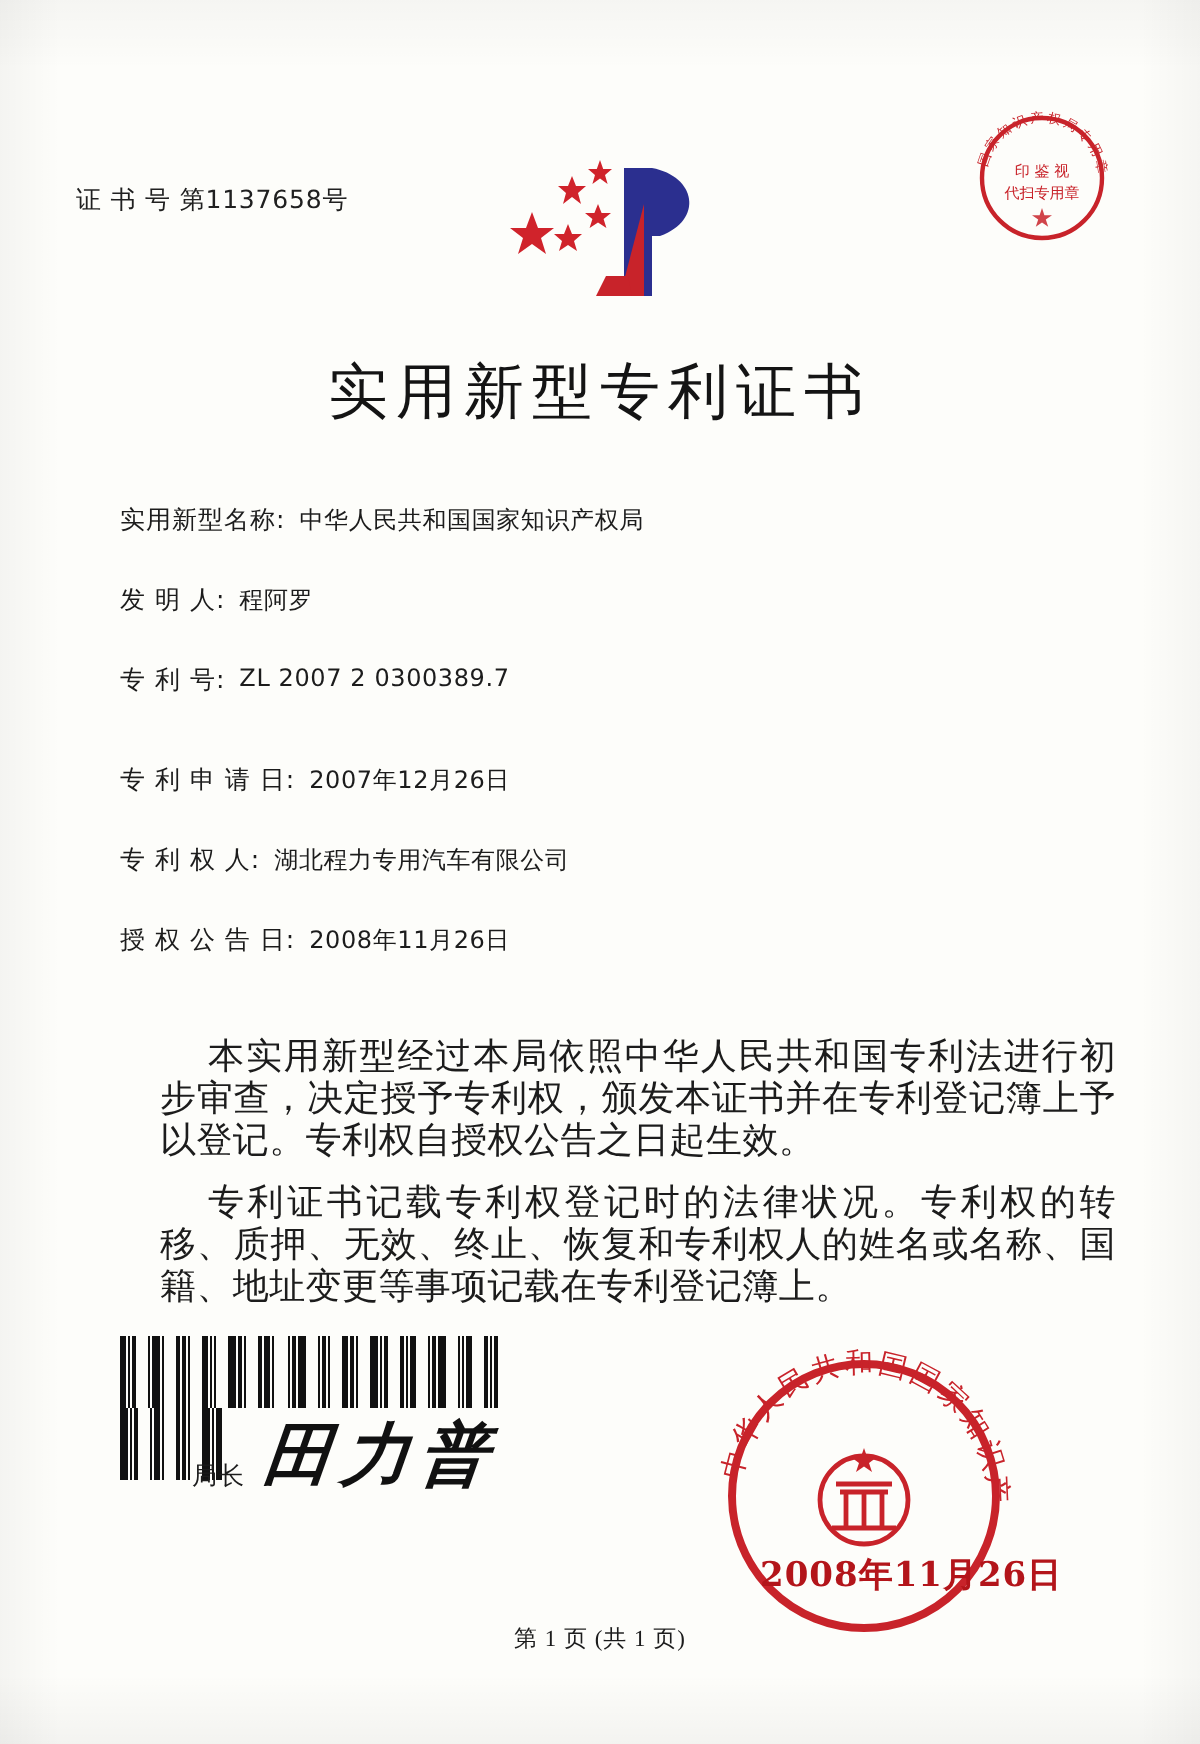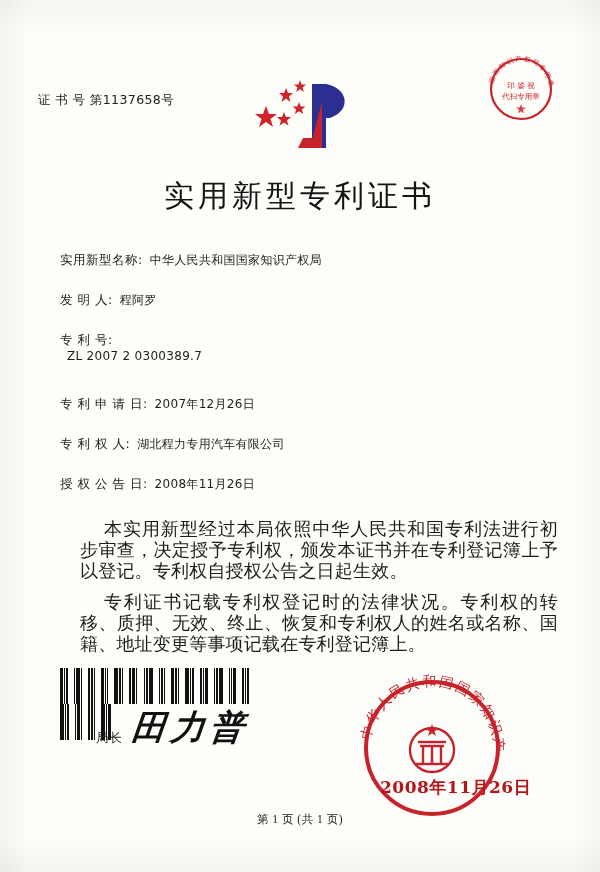--- a/index.html
+++ b/index.html
@@ -91,21 +91,21 @@
     white-space: nowrap;
     font-size: 12.5px;
     letter-spacing: 0.5px;
   }
   .field-value {
     margin-left: 7px;
     color: #1c1c1c;
     font-size: 12px;
     letter-spacing: 0.3px;
   }
-  .gap-row { margin-bottom: 33px; flex-direction: column; }
+  .gap-row { margin-bottom: 33px; }
 
   .body-text {
     position: absolute;
     left: 80px;
     top: 518px;
     width: 478px;
     font-size: 18px;
     line-height: 21px;
     color: #1c1c1c;
     text-align: justify;

